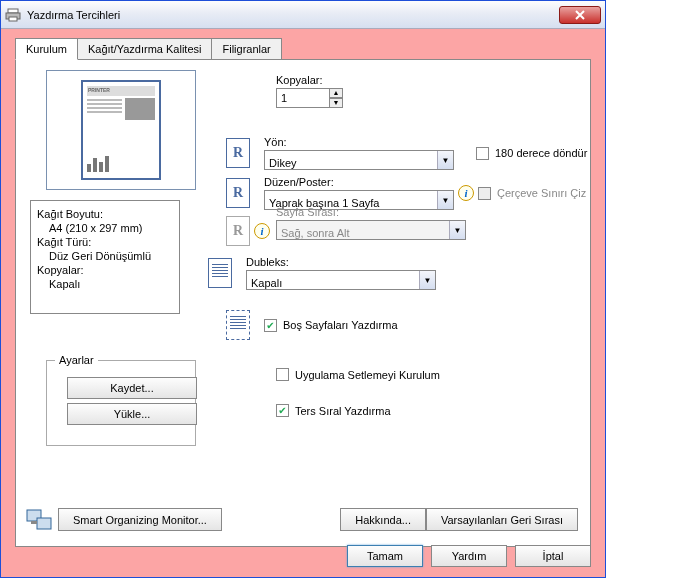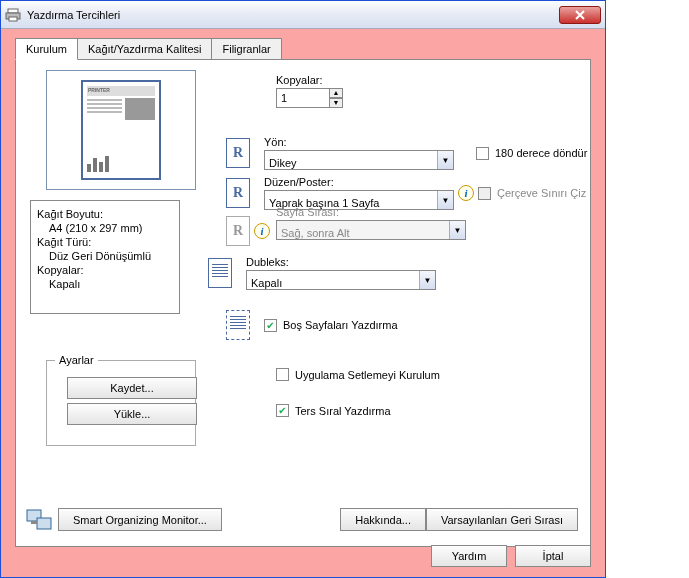--- a/index.html
+++ b/index.html
@@ -221,17 +221,18 @@
       </span>
       <button class="btn-lg" style="margin-left:0">Smart Organizing Monitor...</button>
       <span style="flex:1"></span>
       <button class="btn-lg">Hakkında...</button>
       <button class="btn-lg">Varsayılanları Geri Sırası</button>
     </div>
 
   </div>
 
   <div class="dlg-buttons">
+    <button class="primary">Tamam</button>
     <button>Yardım</button>
     <button>İptal</button>
   </div>
 
 </div>
 
 </body></html>

